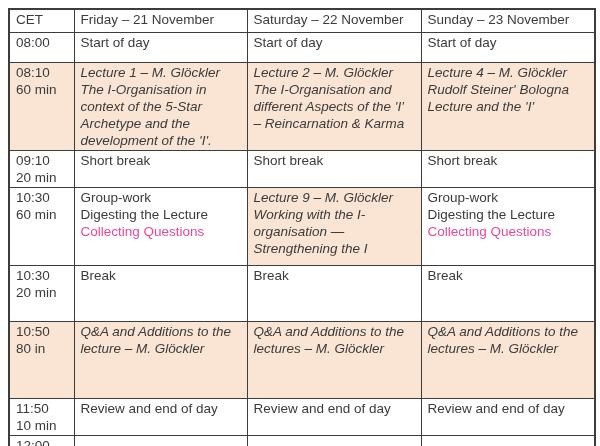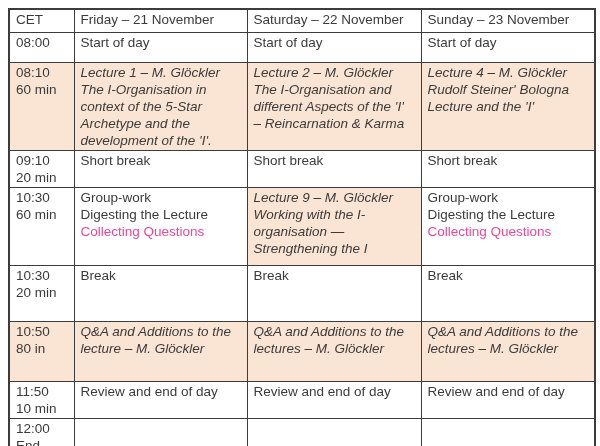--- a/index.html
+++ b/index.html
@@ -36,21 +36,21 @@
   col.c-day1 { width: 173px; }
   col.c-day2 { width: 174px; }
   col.c-day3 { width: 174px; }
 
   tr.r-head { height: 23px; }
   tr.r0 { height: 30px; }
   tr.r1 { height: 87px; padding-left: 41px; }
   tr.r2 { height: 36px; padding-left: 37px; }
   tr.r3 { height: 78px; }
   tr.r4 { height: 56px; }
-  tr.r5 { height: 60px; }
+  tr.r5 { height: 77px; }
   tr.r6 { height: 36px; margin-left: 7px; }
   tr.r7 { height: 36px; }
 
   .peach { background: #fae4d4; }
   .bold { font-weight: bold; }
   .cet { color: #c00000; font-weight: bold; }
   .lecture { font-weight: bold; font-style: italic; }
   .pre { white-space: pre-line; }
   .alert { color: #ec4899; }
 </style>

